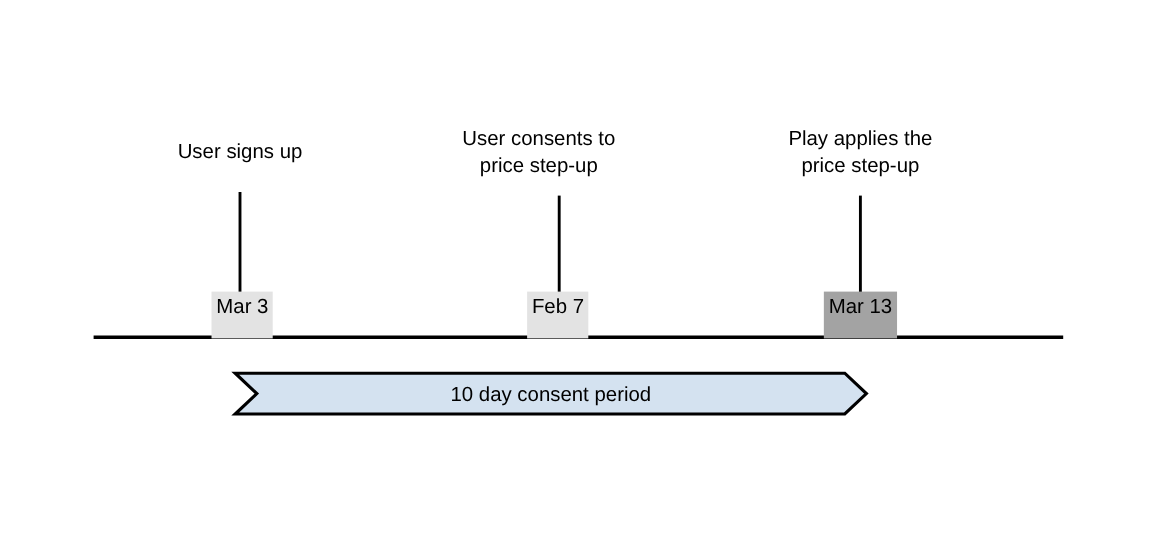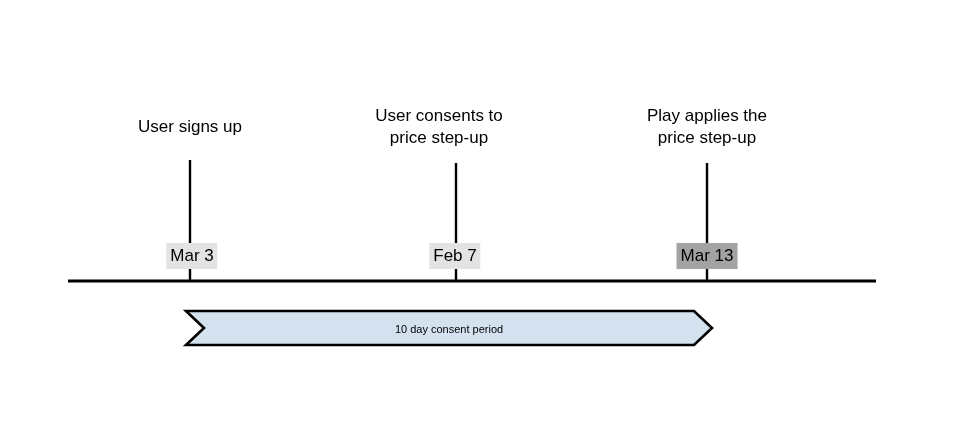--- a/index.html
+++ b/index.html
@@ -11,20 +11,21 @@
     width: 958px;
     height: 446px;
     position: relative;
     overflow: hidden;
     font-family: "Liberation Sans", sans-serif;
     color: #000000;
   }
   #timeline-figure {
     position: absolute;
     inset: 0;
+    margin-left: 10px;
   }
   .svg-layer {
     position: absolute;
     left: 0;
     top: 0;
     width: 958px;
     height: 446px;
   }
   .event-label {
     position: absolute;
@@ -37,27 +38,27 @@
   }
   .event-label .label-line {
     display: block;
   }
   .date-chip {
     position: absolute;
     font-size: 17px;
     line-height: 21px;
     color: #000000;
     background: #e3e3e3;
-    padding: 2px 4px 3px 4px;
+    padding: 2px 4px 16px 4px;
     white-space: nowrap;
     transform: translateX(-50%);
   }
   .banner-text {
     position: absolute;
-    font-size: 11px;
+    font-size: 17px;
     line-height: 20px;
     color: #000000;
     white-space: nowrap;
     transform: translate(-50%, -50%);
   }
 </style>
 </head>
 <body>
 
 <div id="timeline-figure">

